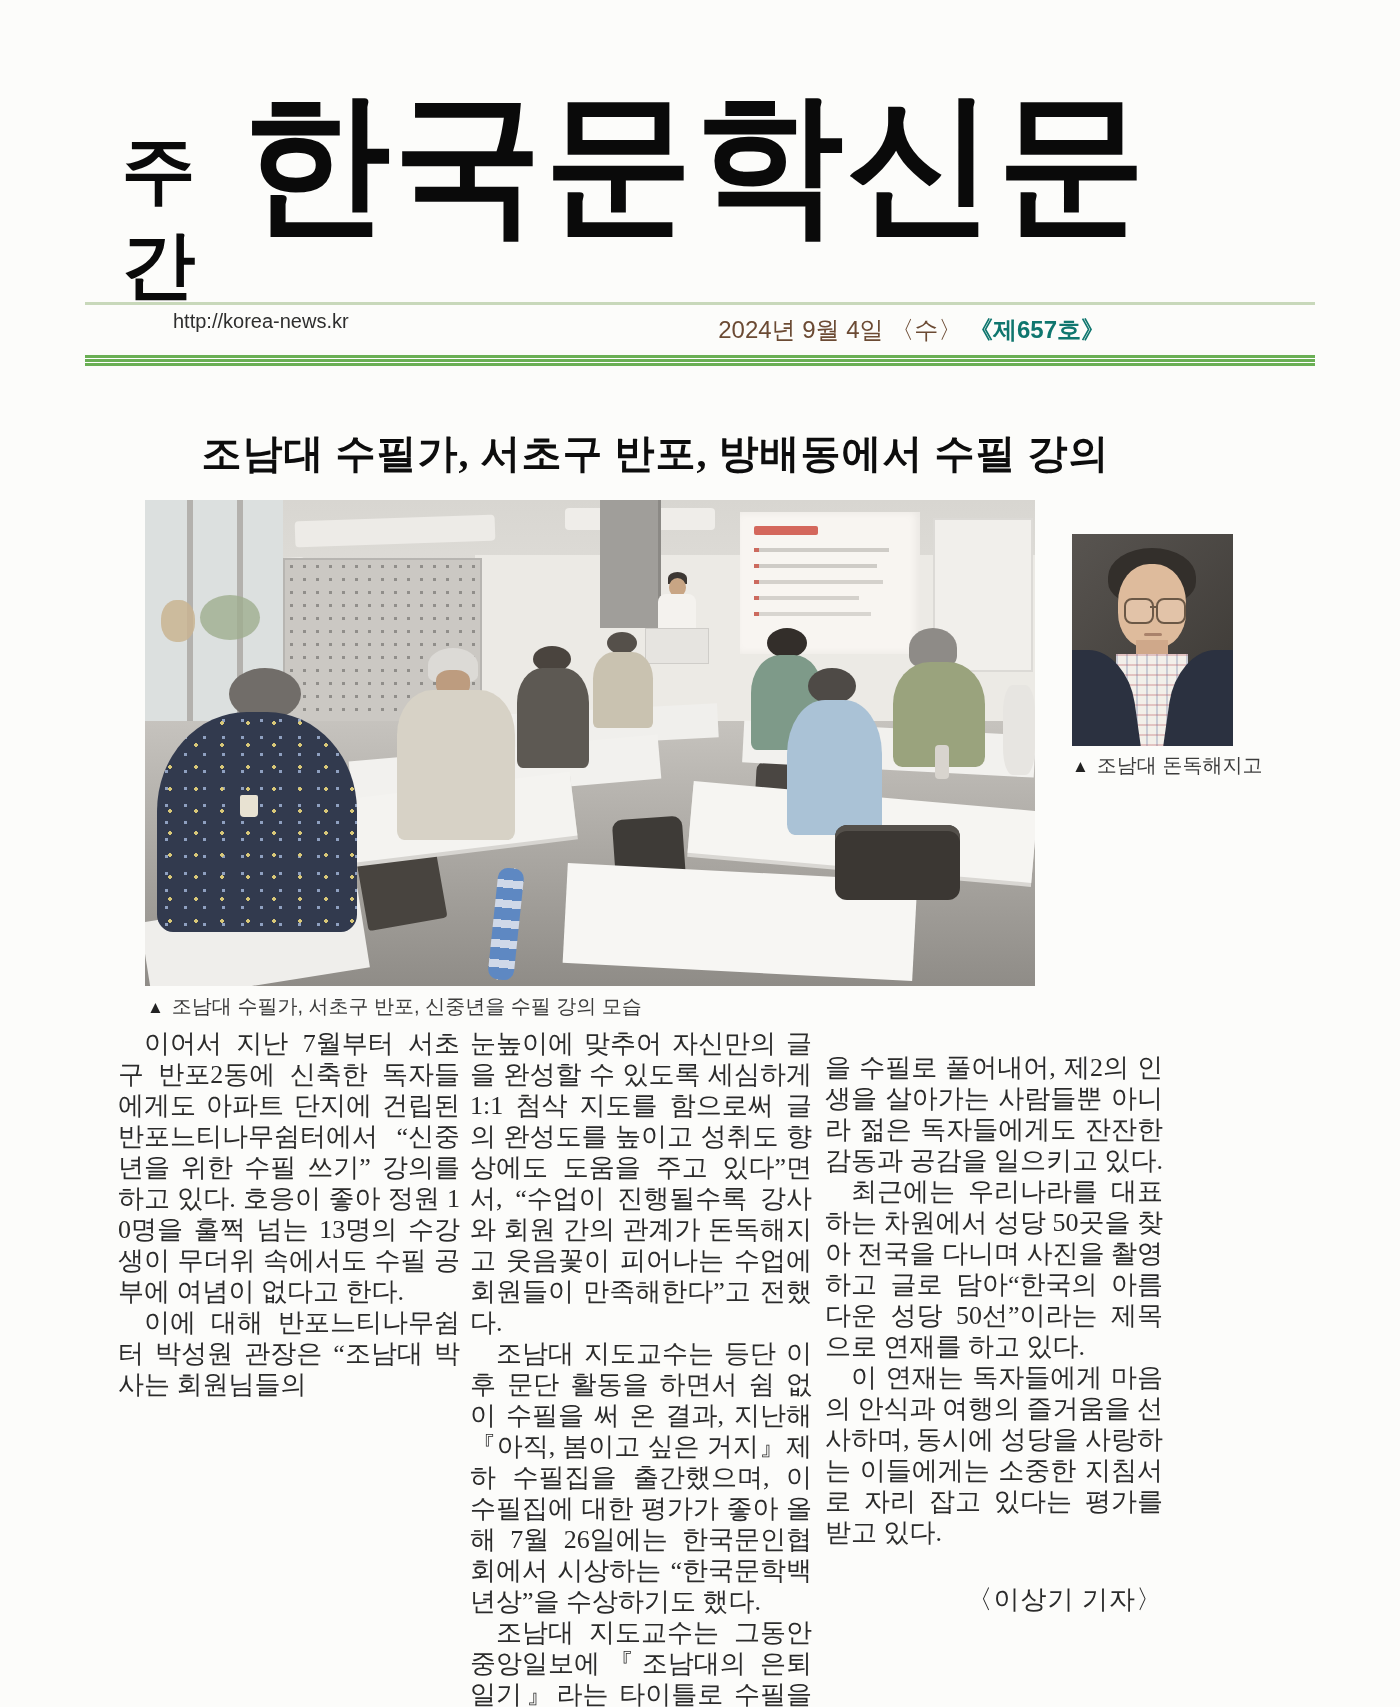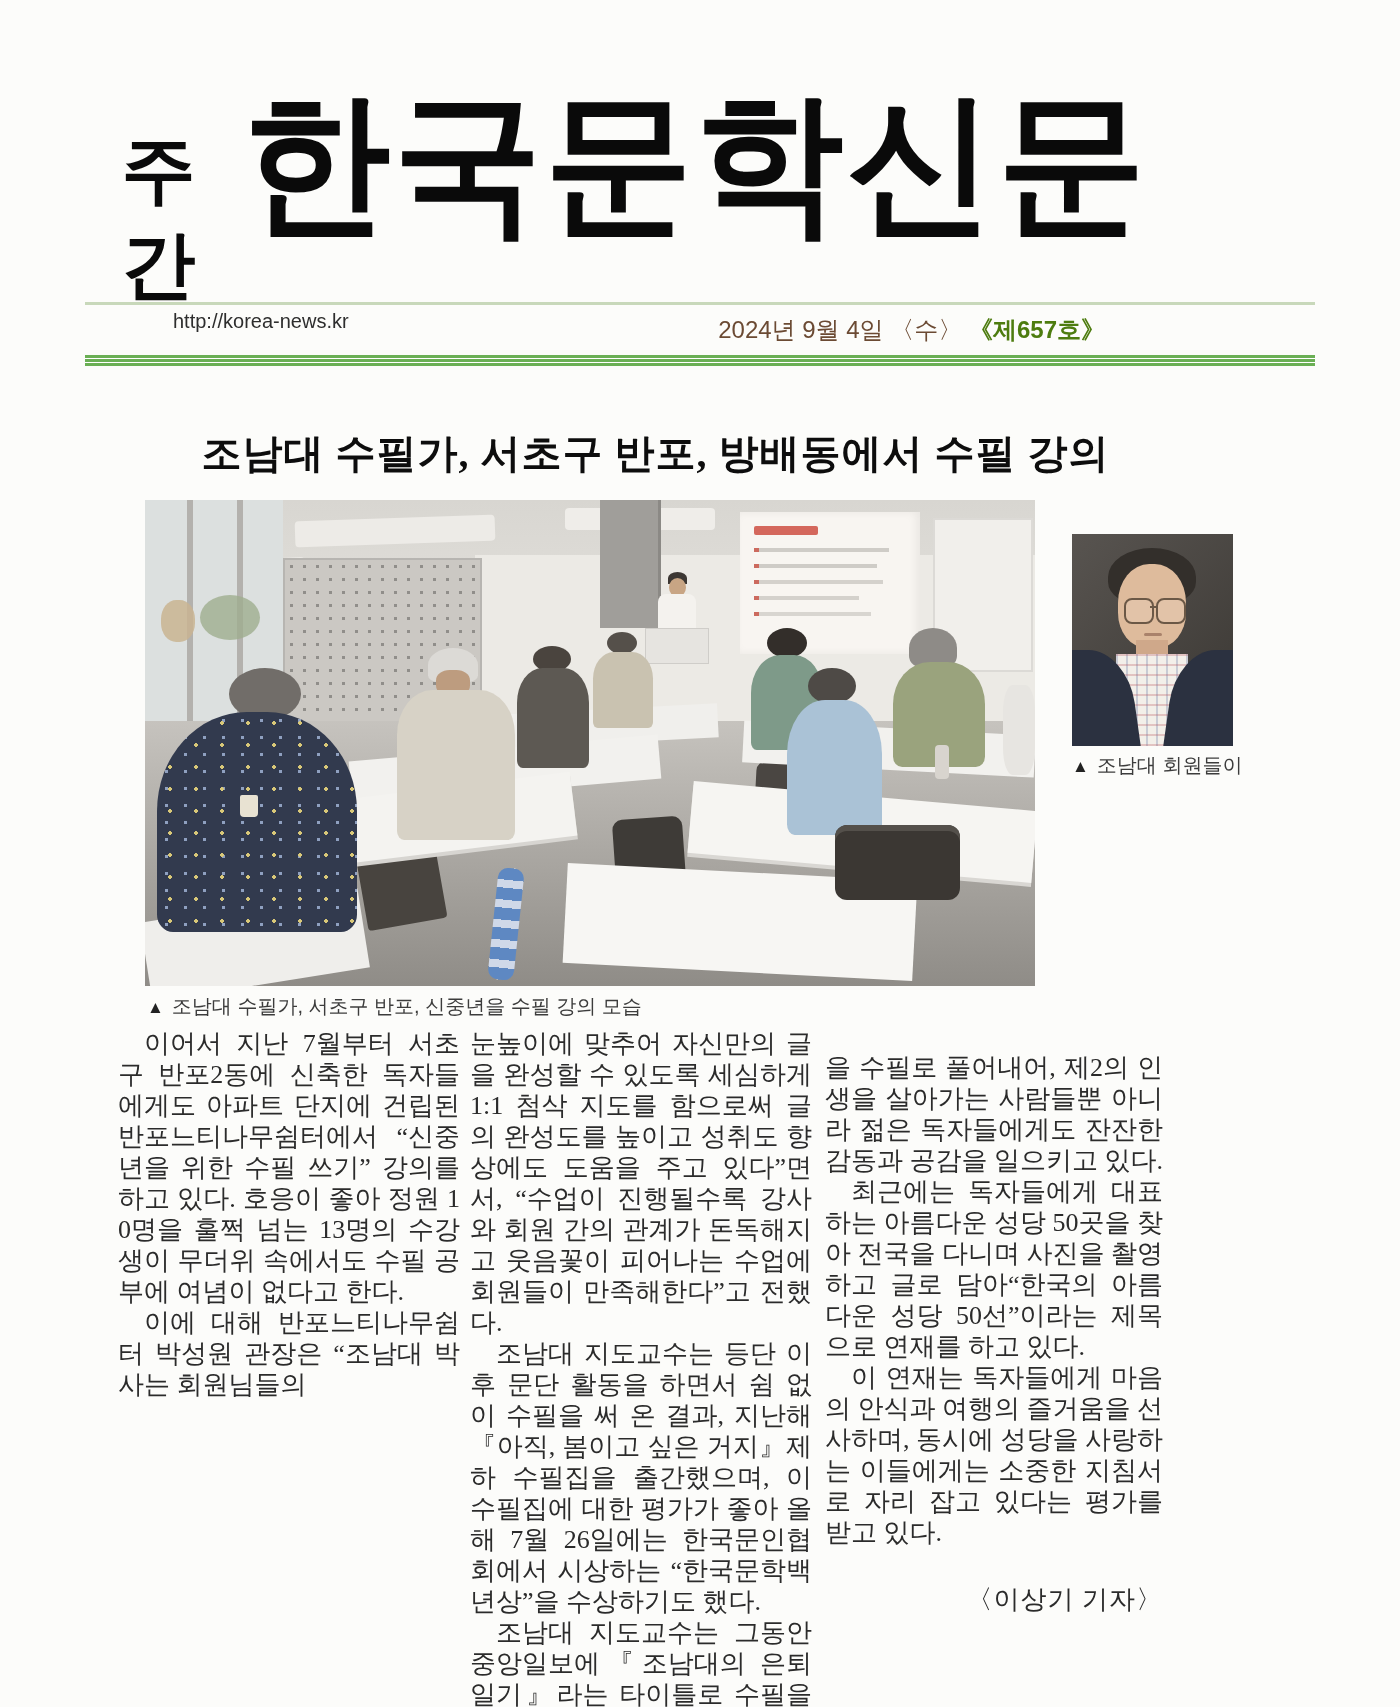--- a/index.html
+++ b/index.html
@@ -10,21 +10,21 @@
   .weekly{position:absolute;left:122px;top:90px;writing-mode:vertical-rl;text-orientation:upright;
           font-size:74px;font-weight:900;letter-spacing:14px;line-height:1;color:#0a0a0a;}
   .main-title{position:absolute;left:238px;top:64px;width:915px;text-align:center;white-space:nowrap;
           font-size:148px;font-weight:900;letter-spacing:3px;line-height:1.3;color:#0a0a0a;
           transform:scaleY(1.04);transform-origin:top;}
   .thin-green{position:absolute;left:85px;top:302px;width:1230px;height:3px;background:#c8d8ba;}
   .url{position:absolute;left:173px;top:310px;font-family:"Liberation Sans",sans-serif;
        font-size:20px;color:#2e2e2e;letter-spacing:0px;}
   .dateline{position:absolute;left:600px;top:314px;width:505px;text-align:right;
        font-family:"Liberation Sans",sans-serif;font-size:24px;color:#6b4a33;}
-  .dateline b{color:#4d7c0f;font-weight:700;}
+  .dateline b{color:#0f766e;font-weight:700;}
   .green-band{position:absolute;left:85px;top:355px;width:1230px;height:11px;
        background:repeating-linear-gradient(to bottom,#6aaf54 0px,#6aaf54 2.6px,#ffffff 2.6px,#ffffff 4.2px);}
 
   
   .headline{position:absolute;left:128px;top:426px;width:1055px;text-align:center;
        font-size:40px;font-weight:700;letter-spacing:1px;color:#0d0d0d;}
 
   
   .photo{position:absolute;overflow:hidden;background:#d8d6d1;}
   .classroom{left:145px;top:500px;width:890px;height:486px;}
@@ -134,38 +134,38 @@
     <div class="shp" style="left:84px;top:64px;width:26px;height:22px;border:2px solid #6b5846;border-radius:8px;background:rgba(255,255,255,0.12);"></div>
     <div class="shp" style="left:78px;top:72px;width:8px;height:2px;background:#6b5846;"></div>
     <div class="shp" style="left:72px;top:99px;width:18px;height:3px;background:#a9826b;border-radius:2px;"></div>
     <div class="shp" style="left:64px;top:106px;width:32px;height:20px;background:#cfa88a;"></div>
     <div class="shp" style="left:44px;top:120px;width:72px;height:92px;background-color:#f3efe9;background-image:repeating-linear-gradient(0deg,rgba(180,80,90,0.28) 0 2px,transparent 2px 10px),repeating-linear-gradient(90deg,rgba(90,110,160,0.28) 0 2px,transparent 2px 10px);"></div>
     <div class="shp" style="left:-8px;top:116px;width:70px;height:96px;background:#2b3140;transform:skewX(8deg);border-radius:0 55% 0 0;"></div>
     <div class="shp" style="left:98px;top:116px;width:70px;height:96px;background:#2b3140;transform:skewX(-8deg);border-radius:55% 0 0 0;"></div>
   </div>
 
   <div class="caption" style="left:1072px;top:752px;">
-    <span class="mk">▲</span><span>조남대 회원들이</span>
+    <span class="mk">▲</span><span>조남대 돈독해지고</span>
   </div>
   <div class="caption" style="left:147px;top:993px;">
     <span class="mk">▲</span><span>조남대 수필가, 서초구 반포, 신중년을 수필 강의 모습</span>
   </div>
 
 
   <div class="col c1">
     <p class="indent">이어서 지난 7월부터 서초구 반포2동에 신축한 독자들에게도 아파트 단지에 건립된 반포느티나무쉼터에서 “신중년을 위한 수필 쓰기” 강의를 하고 있다. 호응이 좋아 정원 10명을 훌쩍 넘는 13명의 수강생이 무더위 속에서도 수필 공부에 여념이 없다고 한다.</p>
     <p class="indent">이에 대해 반포느티나무쉼터 박성원 관장은 “조남대 박사는 회원님들의</p>
   </div>
 
   <div class="col c2">
     <p>눈높이에 맞추어 자신만의 글을 완성할 수 있도록 세심하게 1:1 첨삭 지도를 함으로써 글의 완성도를 높이고 성취도 향상에도 도움을 주고 있다”면서, “수업이 진행될수록 강사와 회원 간의 관계가 돈독해지고 웃음꽃이 피어나는 수업에 회원들이 만족해한다”고 전했다.</p>
     <p class="indent">조남대 지도교수는 등단 이후 문단 활동을 하면서 쉼 없이 수필을 써 온 결과, 지난해『아직, 봄이고 싶은 거지』제하 수필집을 출간했으며, 이 수필집에 대한 평가가 좋아 올해 7월 26일에는 한국문인협회에서 시상하는 “한국문학백년상”을 수상하기도 했다.</p>
     <p class="indent">조남대 지도교수는 그동안 중앙일보에『조남대의 은퇴일기』라는 타이틀로 수필을 격주로 연재해 온 데 이어, 인</p>
   </div>
 
   <div class="col c3">
     <p>을 수필로 풀어내어, 제2의 인생을 살아가는 사람들뿐 아니라 젊은 독자들에게도 잔잔한 감동과 공감을 일으키고 있다.</p>
-    <p class="indent">최근에는 독자들에게 대표하는 아름다운 성당 50곳을 찾아 전국을 다니며 사진을 촬영하고 글로 담아“한국의 아름다운 성당 50선”이라는 제목으로 연재를 하고 있다.</p>
+    <p class="indent">최근에는 우리나라를 대표하는 차원에서 성당 50곳을 찾아 전국을 다니며 사진을 촬영하고 글로 담아“한국의 아름다운 성당 50선”이라는 제목으로 연재를 하고 있다.</p>
     <p class="indent">이 연재는 독자들에게 마음의 안식과 여행의 즐거움을 선사하며, 동시에 성당을 사랑하는 이들에게는 소중한 지침서로 자리 잡고 있다는 평가를 받고 있다.</p>
     <p class="byline">〈이상기 기자〉</p>
   </div>
 
 </div>
 
 </body></html>

